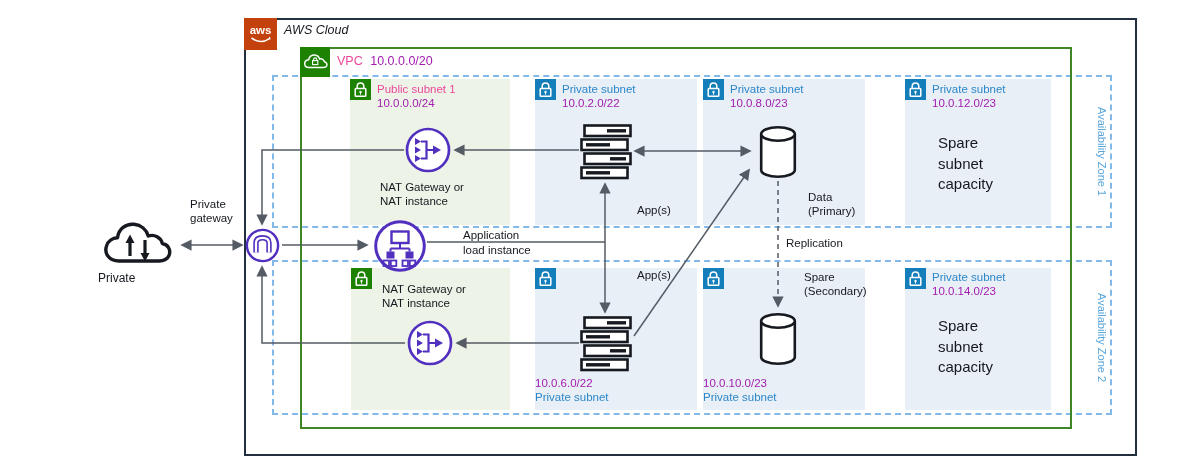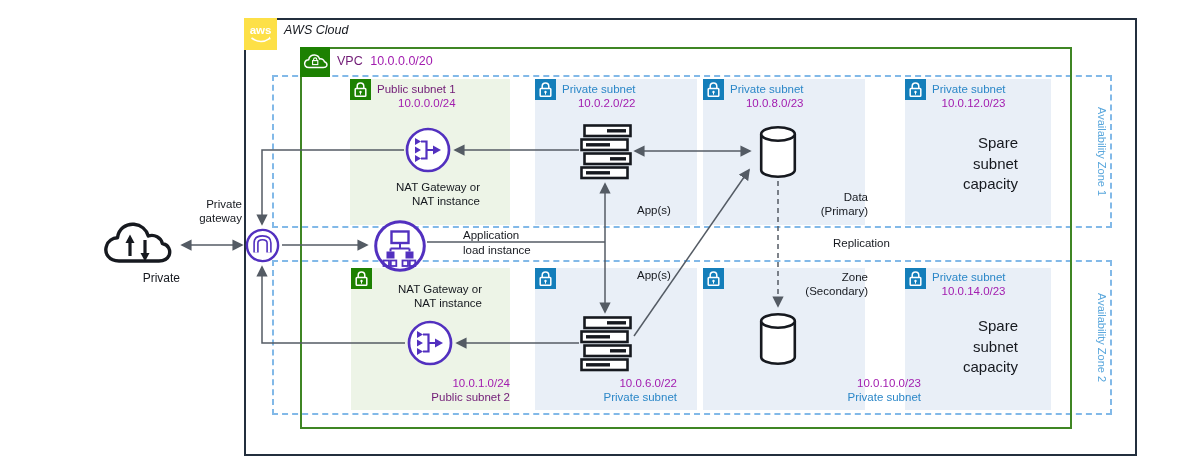--- a/index.html
+++ b/index.html
@@ -13,27 +13,27 @@
   .subnet{z-index:1;}
   .subnet.public{background:#edf4e7;}
   .subnet.private{background:#e9eff7;}
   
   .badge{width:21px;height:21px;z-index:3;}
   .badge.green{background:#1d8102;}
   .badge.blue{background:#147eba;}
   
   .t{font-size:11.5px;line-height:13.5px;z-index:4;white-space:nowrap;}
   .wrap{white-space:normal;}
-  .green-t{color:#701a75;}
+  .green-t{color:#ec4899;}
   .blue-t{color:#2b87c8;}
   .ink{color:#a21caf;}
-  .center{text-align:right;}
+  .center{text-align:left;}
   .az-label{color:#58a6dc;font-size:11px;writing-mode:vertical-rl;text-align:center;z-index:2;}
   .spare{font-size:15px;line-height:20.5px;color:#16191f;z-index:4;}
-  .awslogo{background:#fde047;z-index:3;}
+  .awslogo{background:#c2410c;z-index:3;}
   .title-main{font-size:12.5px;}
   .node{z-index:3;}
   #wires{position:absolute;left:0;top:0;z-index:2;pointer-events:none;}
 </style>
 </head>
 <body>
 
 <div id="canvas">
 
   <div class="abs aws-box" style="left:244px;top:18px;width:889px;height:434px;"></div>
@@ -135,29 +135,25 @@
     <div class="ink">10.0.8.0/23</div>
   </div>
   <div class="abs t center" style="left:932px;top:83px;z-index:4;">
     <div class="blue-t">Private subnet</div>
     <div class="ink">10.0.12.0/23</div>
   </div>
   <div class="abs spare center wrap" style="left:905px;top:133px;width:146px;">
     <div style="width:80px;margin:0 auto;">Spare subnet capacity</div>
   </div>
 
-  <div class="abs t center" style="left:351px;top:377px;width:159px;z-index:4;">
-    <div class="ink">10.0.1.0/24</div>
-    <div class="green-t">Public subnet 2</div>
-  </div>
   <div class="abs t center" style="left:535px;top:377px;width:142px;z-index:4;">
     <div class="ink">10.0.6.0/22</div>
     <div class="blue-t">Private subnet</div>
   </div>
-  <div class="abs t center" style="left:703px;top:377px;width:186px;z-index:4;padding-left:32px;">
+  <div class="abs t center" style="left:703px;top:377px;width:186px;z-index:4;">
     <div class="ink">10.0.10.0/23</div>
     <div class="blue-t">Private subnet</div>
   </div>
   <div class="abs t center" style="left:932px;top:271px;z-index:4;">
     <div class="blue-t">Private subnet</div>
     <div class="ink">10.0.14.0/23</div>
   </div>
   <div class="abs spare center wrap" style="left:905px;top:316px;width:146px;">
     <div style="width:80px;margin:0 auto;">Spare subnet capacity</div>
   </div>
@@ -279,16 +275,16 @@
       <ellipse cx="20" cy="9" rx="16.8" ry="6.8" fill="#ffffff" stroke="#16191f" stroke-width="2.6"></ellipse>
     </svg>
   </div>
   <div class="abs node" style="left:758px;top:312px;">
     <svg width="40" height="54" viewBox="0 0 40 54">
       <path d="M3.2,9 L3.2,45 A16.8,6.8 0 0 0 36.8,45 L36.8,9" fill="#ffffff" stroke="#16191f" stroke-width="2.6"></path>
       <ellipse cx="20" cy="9" rx="16.8" ry="6.8" fill="#ffffff" stroke="#16191f" stroke-width="2.6"></ellipse>
     </svg>
   </div>
   <div class="abs t center wrap" style="left:808px;top:191px;width:60px;">Data (Primary)</div>
-  <div class="abs t center wrap" style="left:804px;top:271px;width:64px;">Zone (Secondary)</div>
-  <div class="abs t" style="left:786px;top:237px;margin-left:47px;">Replication</div>
+  <div class="abs t center wrap" style="left:804px;top:271px;width:64px;">Spare (Secondary)</div>
+  <div class="abs t" style="left:786px;top:237px;">Replication</div>
 
 </div>
 
 </body></html>

